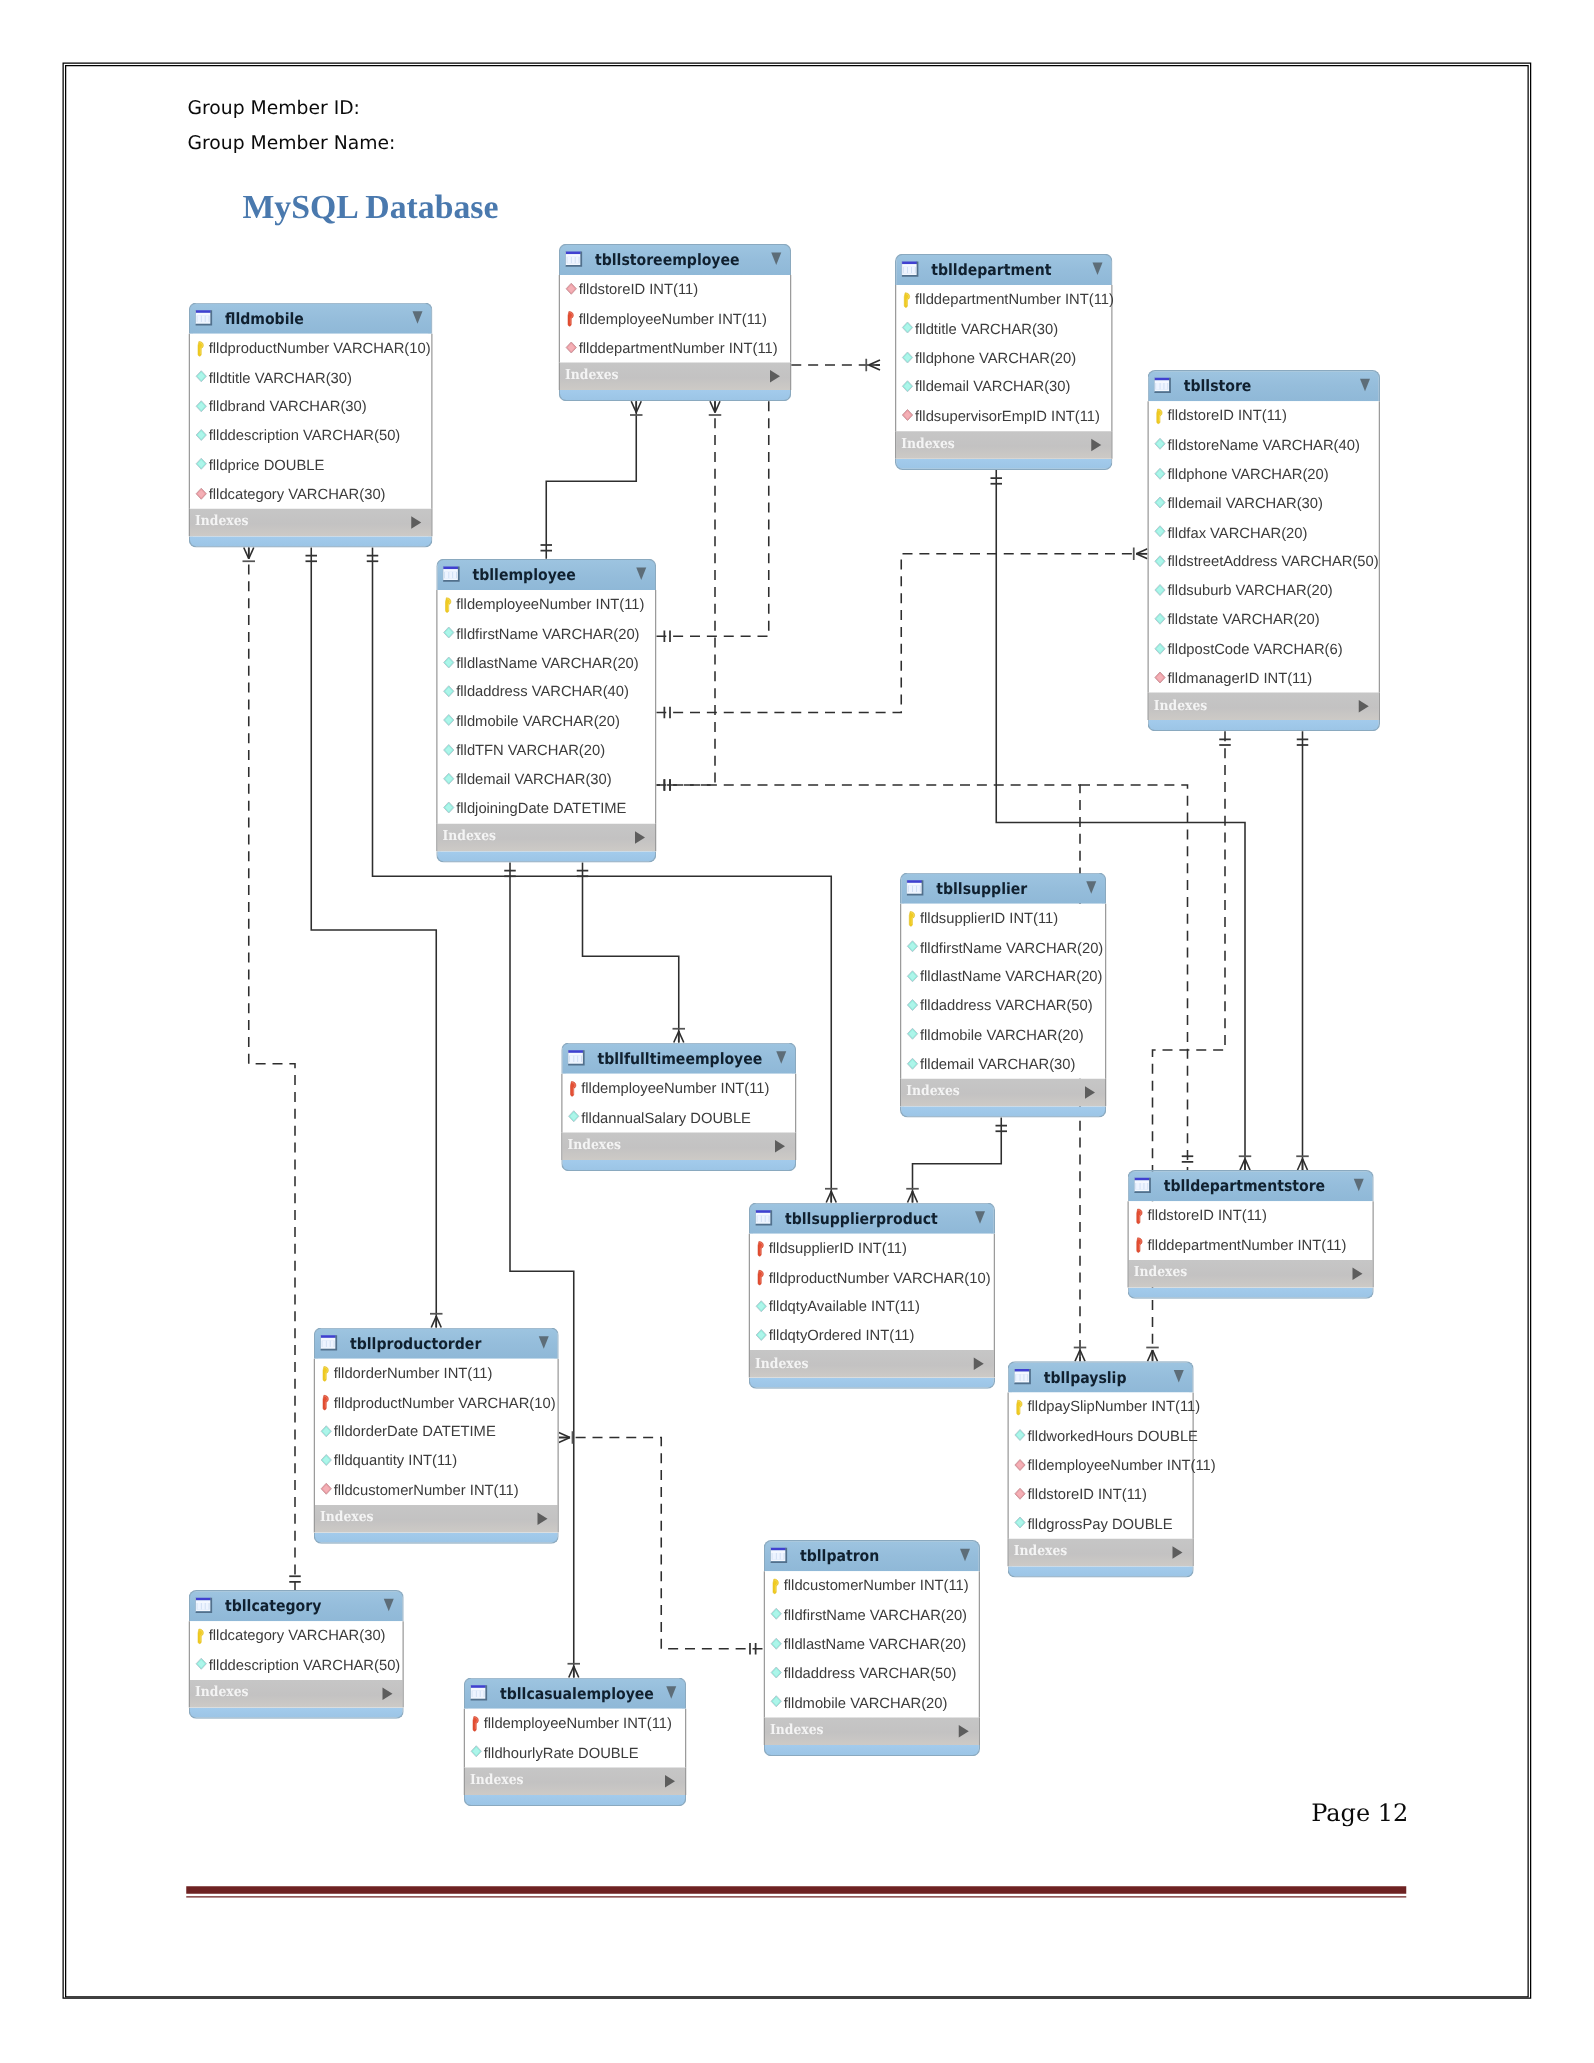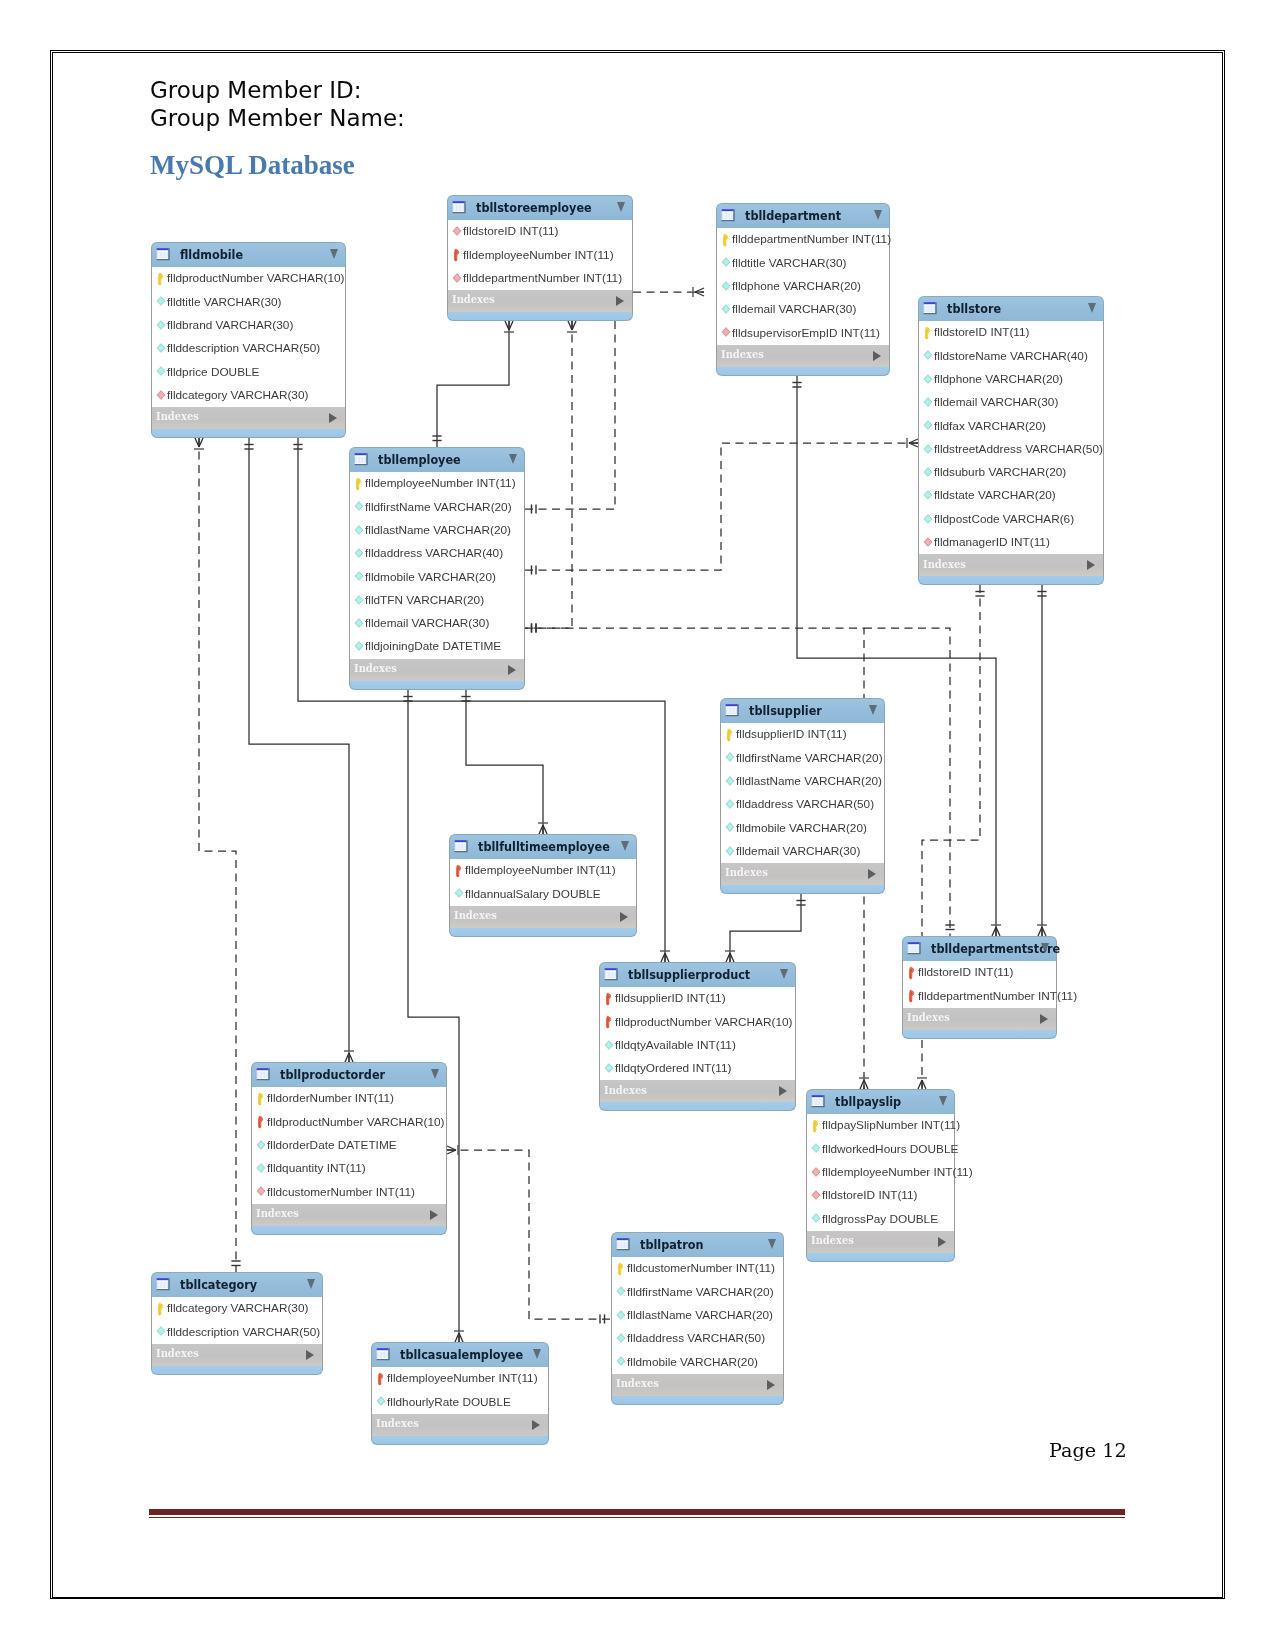--- a/index.html
+++ b/index.html
@@ -1,21 +1,21 @@
 <!DOCTYPE html>
 <html><head>
 <meta charset="utf-8">
 <style>
   html,body{margin:0;padding:0;}
   body{width:1275px;height:1650px;background:#fff;position:relative;overflow:hidden;
        font-family:"Liberation Sans",sans-serif;}
   #page{position:absolute;left:0;top:0;width:1275px;height:1650px;}
   .pb{position:absolute;border:1px solid #000;box-sizing:border-box;}
-  .hdrline{position:absolute;font-family:"DejaVu Sans",sans-serif;font-size:23px;color:#0a0a0a;white-space:nowrap;}
-  #title{position:absolute;font-family:"Liberation Serif",serif;font-weight:bold;font-size:27px;color:#4a79ae;white-space:nowrap;}
+  .hdrline{position:absolute;font-family:"DejaVu Sans",sans-serif;font-size:15px;color:#0a0a0a;white-space:nowrap;}
+  #title{position:absolute;font-family:"Liberation Serif",serif;font-weight:bold;font-size:27px;color:#4a79ae;white-space:nowrap;margin-left:44px;}
   .footrule{position:absolute;background:#6e2222;}
   .footer{position:absolute;font-family:"DejaVu Serif",serif;font-size:19.2px;color:#0a0a0a;white-space:nowrap;}
   .tbl{position:absolute;box-sizing:border-box;z-index:5;}
   .thead{height:25px;box-sizing:border-box;position:relative;
     background:linear-gradient(to bottom,#9dc4e0 0%,#95bddb 50%,#8fb8d7 100%);
     border:1px solid #8aa9bf;border-bottom:none;border-radius:6px 6px 0 0;}
   .tname{position:absolute;left:28px;top:4px;font-family:"DejaVu Sans",sans-serif;font-stretch:condensed;font-weight:bold;font-size:12.5px;color:#10202f;white-space:nowrap;}
   .tcaret{position:absolute;right:7px;top:6px;width:0;height:0;border-left:4.6px solid transparent;border-right:4.6px solid transparent;border-top:10px solid #5d6d78;}
   .ticon{position:absolute;left:4px;top:4px;width:16px;height:16px;line-height:0;}
   .fields{background:#fff;border-left:1px solid #9b9b9b;border-right:1px solid #9b9b9b;}
@@ -673,21 +673,21 @@
             </svg></span>
           <span class="fldtxt">flldqtyOrdered INT(11)</span>
         </div>
       </div>
 <div class="tfoot">
         <span class="idx">Indexes</span>
         <span class="idxarrow"></span>
       </div>
 <div class="tbot"></div>
 </div>
-<div class="tbl" style="left: 902px; top: 936px; width: 155px;">
+<div class="tbl" style="left: 902px; top: 936px; width: 197px;">
 <div class="thead">
         <span class="ticon"><svg viewBox="0 0 16 16" width="16" height="16">
             <rect x="0.4" y="1.2" width="12.2" height="2.1" fill="#4040d0"></rect>
             <rect x="0.4" y="3.3" width="12.2" height="8.8" fill="#f4f8ff"></rect>
             <rect x="1.3" y="5.4" width="10.3" height="5.3" fill="#ccdcf2"></rect>
             <rect x="1.9" y="5.4" width="2.8" height="5.3" fill="#eef4ff"></rect>
             <rect x="5.4" y="5.4" width="2.4" height="5.3" fill="#eef4ff"></rect>
             <rect x="8.5" y="5.4" width="2.4" height="5.3" fill="#eef4ff"></rect>
             <path d="M13.0 1.2 V12.6 H0.5" stroke="#52708c" stroke-width="1.4" fill="none"></path>
             <path d="M0.3 1.2 V12.2" stroke="#9fb9d0" stroke-width="0.8" fill="none"></path>

